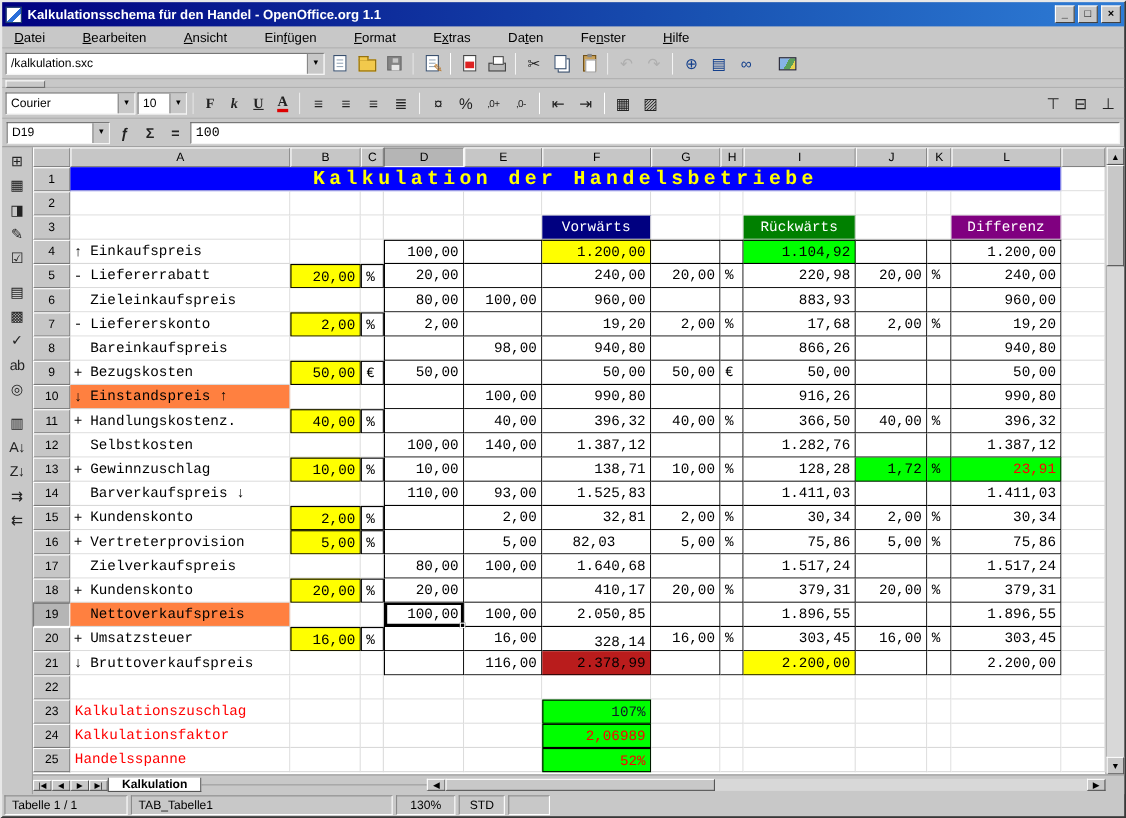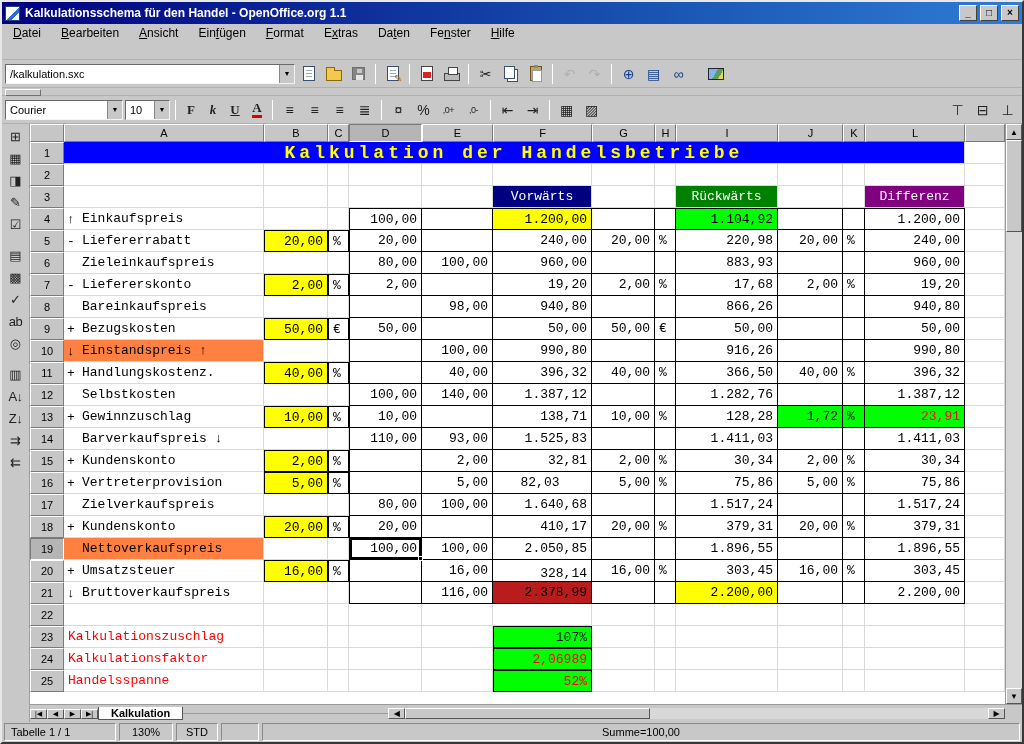--- a/index.html
+++ b/index.html
@@ -14,21 +14,21 @@
     padding:0 3px; background:linear-gradient(90deg,#000080 0%,#1a55b4 65%,#2e7cd6 100%); }
   .app-icon { width:15px; height:15px; background:linear-gradient(135deg,#fff 50%,#2a6dd9 50% 72%,#fff 72%);
     border:1px solid #20406c; flex:0 0 auto; }
   .window-title { flex:1; color:#fff; font-weight:bold; font-size:12px;
     white-space:nowrap; overflow:hidden; padding-left:2px; }
   .win-btn { width:18px; height:16px; flex:0 0 auto; background:#c8c8c8; color:#000;
     border:1px solid; border-color:#fff #404040 #404040 #fff; font-size:10px; font-weight:bold;
     display:flex; align-items:center; justify-content:center; line-height:1; }
 
   
-  .menu-bar { height:36px; flex:0 0 auto; display:flex; align-items:flex-start; gap:6px;
+  .menu-bar { height:20px; flex:0 0 auto; display:flex; align-items:flex-end; gap:20px;
     padding-left:4px; font-size:12px; border-bottom:1px solid #b0b0b0; }
   .menu-item { padding:2px 7px; white-space:nowrap; }
 
   
   .toolbar { display:flex; align-items:center; gap:2px; padding:2px 3px; flex:0 0 auto; }
   .function-toolbar { height:28px; border-bottom:1px solid #b0b0b0; }
   .object-toolbar { height:28px; border-bottom:1px solid #b0b0b0; }
   .tb-icons { display:flex; align-items:center; gap:2px; flex:1; min-width:0; }
   .tb-btn { width:23px; height:22px; flex:0 0 auto; display:flex; align-items:center;
     justify-content:center; font-size:14px; color:#222; }
@@ -282,20 +282,32 @@
         <span class="tb-sep" data-name="toolbar-separator"></span>
         <span class="tb-btn" data-name="borders-icon">▦</span>
         <span class="tb-btn" data-name="background-color-icon">▨</span>
         <span class="tb-spring" data-name="toolbar-spacer"></span>
         <span class="tb-btn" data-name="align-top-icon">⊤</span>
         <span class="tb-btn" data-name="align-vcenter-icon">⊟</span>
         <span class="tb-btn" data-name="align-bottom-icon">⊥</span>
       </div>
   </div>
 
+  <div class="formula-bar" data-name="formula-bar">
+    <div class="combo name-box" data-name="name-box">
+      <span class="val" data-name="cell-reference">D19</span>
+      <span class="arrow" data-name="name-box-dropdown-icon">▼</span>
+    </div>
+    <div class="tb-icons" style="flex:0 0 auto" data-name="formula-toolbar-icons">
+        <span class="tb-btn" data-name="function-wizard-icon">ƒ</span>
+        <span class="tb-btn" data-name="sum-icon">Σ</span>
+        <span class="tb-btn" data-name="function-icon">=</span>
+      </div>
+    <div class="formula-input" data-name="formula-input">100</div>
+  </div>
 
   <div class="main-area" data-name="main-area">
     <div class="main-toolbar" data-name="main-toolbar">
         <span class="tb-btn" data-name="insert-icon">⊞</span>
         <span class="tb-btn" data-name="insert-cells-icon">▦</span>
         <span class="tb-btn" data-name="insert-object-icon">◨</span>
         <span class="tb-btn" data-name="draw-functions-icon">✎</span>
         <span class="tb-btn" data-name="form-functions-icon">☑</span>
         <span class="tb-gap" data-name="toolbar-gap"></span>
         <span class="tb-btn" data-name="autoformat-icon">▤</span>
@@ -1072,19 +1084,19 @@
           </div>
           <div class="scroll-btn" data-name="scroll-right-icon">▶</div>
         </div>
         <div class="corner-pad" data-name="scrollbar-corner"></div>
       </div>
     </div>
   </div>
 
   <div class="status-bar" data-name="status-bar">
     <div class="sb-field w1" data-name="status-sheet-position">Tabelle 1 / 1</div>
+    <div class="sb-field w2" data-name="status-page-style">TAB_Tabelle1</div>
     <div class="sb-field w3" data-name="status-zoom">130%</div>
     <div class="sb-field w4" data-name="status-selection-mode">STD</div>
     <div class="sb-field w5" data-name="status-modified"></div>
-    <div class="sb-field w6" data-name="status-sum">Summe=100,00</div>
   </div>
 
 </div>
 
 </body></html>

